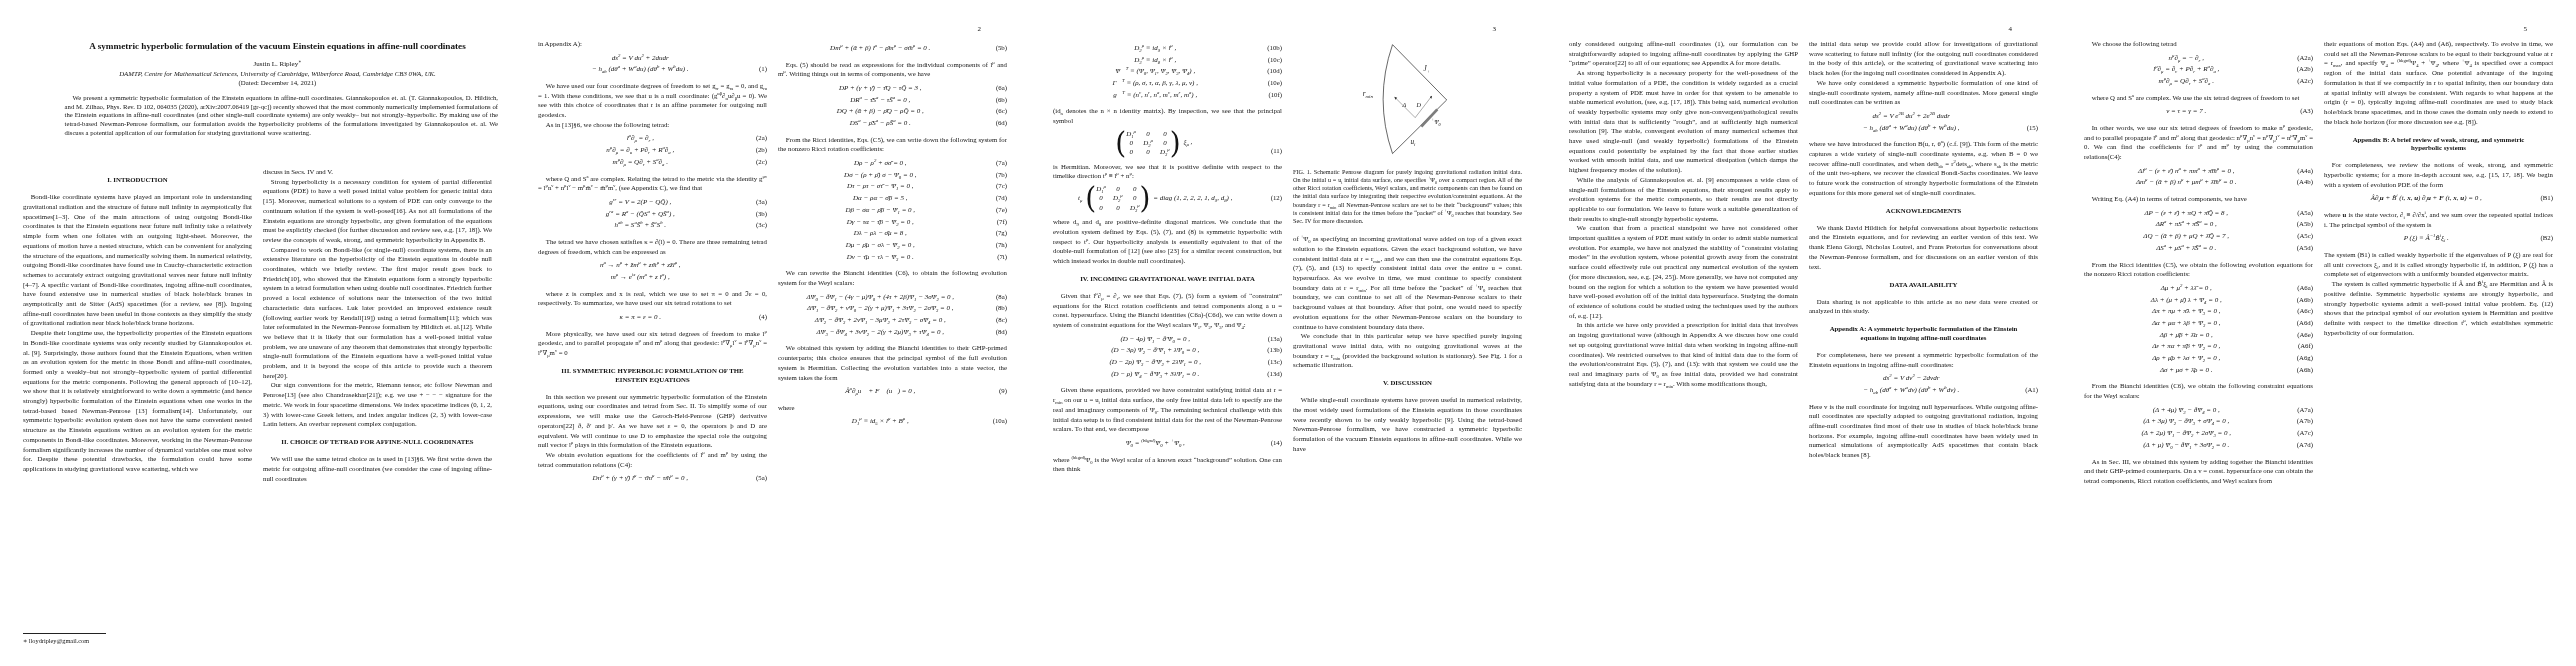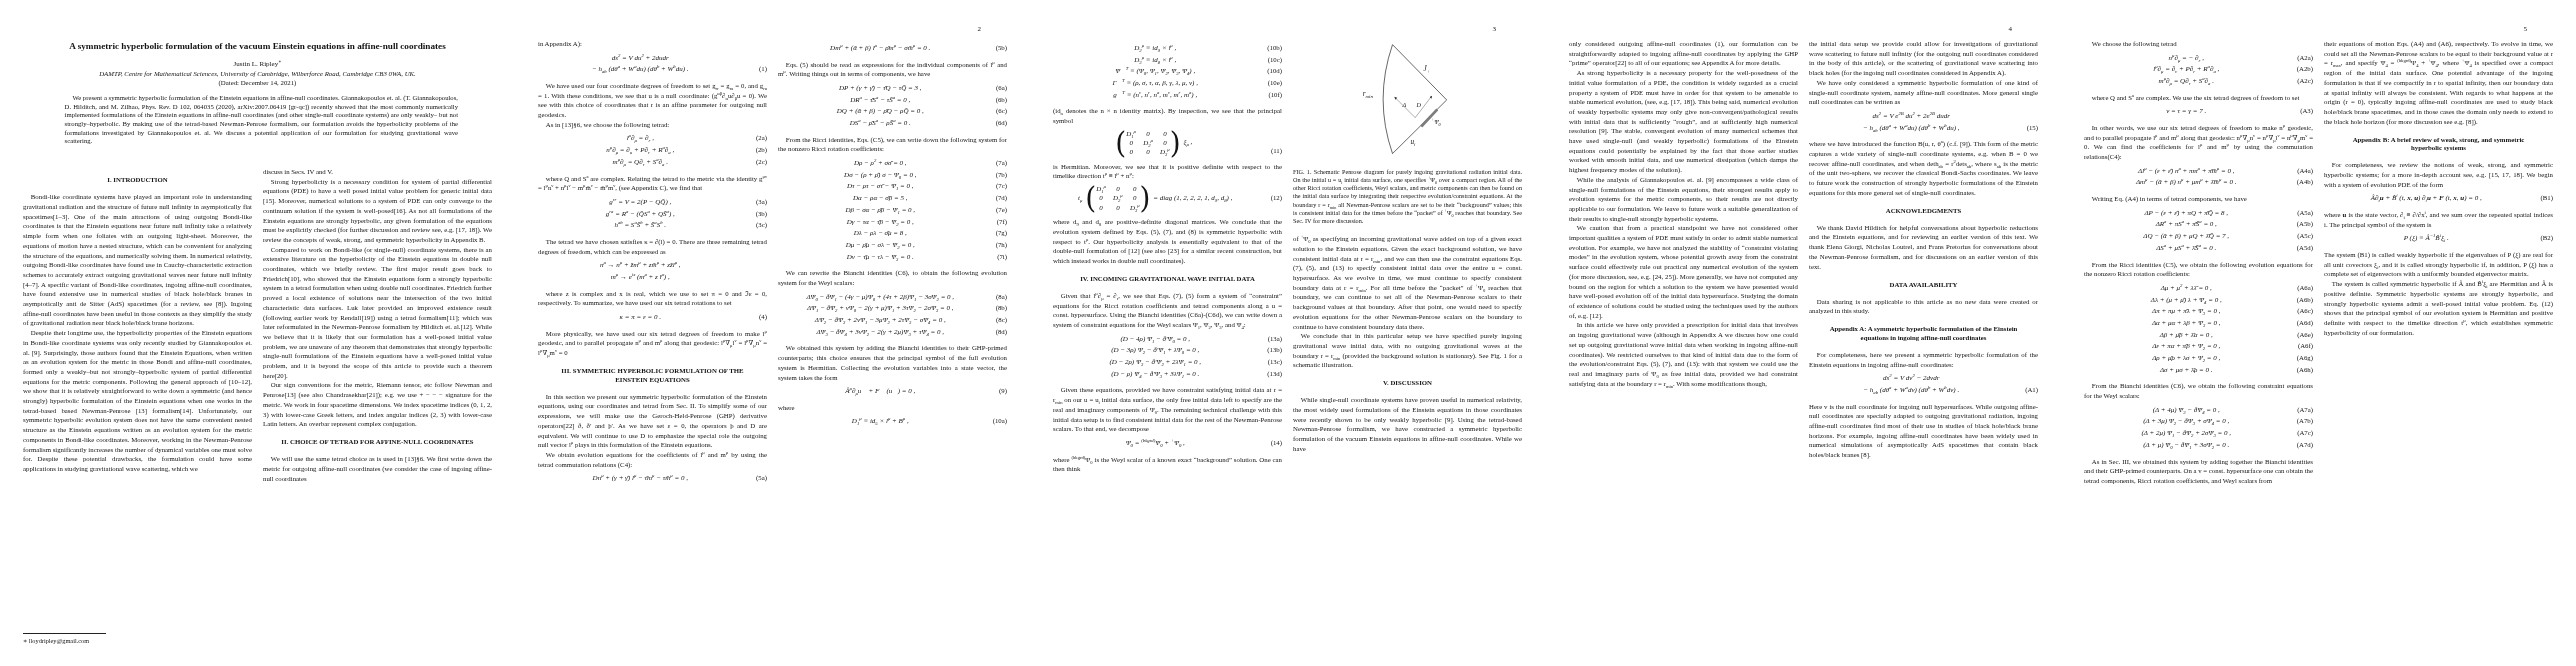--- a/index.html
+++ b/index.html
@@ -50,21 +50,21 @@
   
   .footnote{margin-top:auto;font-size:6.3px;line-height:7.8px;text-indent:0;}
   .fnrule{border:0;border-top:0.6px solid #222;width:83px;margin:0 0 2.8px 0;}
   .spacer{flex:none;}
 </style>
 </head>
 <body>
 
 <div class="watermark">arXiv:2104.09972v2  [gr-qc]  2 Jun 2021</div>
 <div id="pages-root">
-    <section class="sheet" style="left: 0px;">
+    <section class="sheet" style="left: 0px; padding-left: 40px;">
       <div class="titleblock">
         <h1 class="title">A symmetric hyperbolic formulation of the vacuum Einstein equations in affine-null coordinates</h1>
         <div class="author">Justin L. Ripley<sup>∗</sup></div>
         <div class="affil">DAMTP, Centre for Mathematical Sciences, University of Cambridge, Wilberforce Road, Cambridge CB3 0WA, UK.</div>
         <div class="dated">(Dated: December 14, 2021)</div>
         <div class="abstract">We present a symmetric hyperbolic formulation of the Einstein equations in affine-null coordinates. Giannakopoulos et. al. (T. Giannakopoulos, D. Hilditch, and M. Zilhao, Phys. Rev. D 102, 064035 (2020), arXiv:2007.06419 [gr-qc]) recently showed that the most commonly numerically implemented formulations of the Einstein equations in affine-null coordinates (and other single-null coordinate systems) are only weakly– but not strongly–hyperbolic. By making use of the tetrad-based Newman-Penrose formalism, our formulation avoids the hyperbolicity problems of the formulations investigated by Giannakopoulos et. al.  We discuss a potential application of our formulation for studying gravitational wave scattering.</div>
       </div>
       <div class="col col-p1 col-left">
         <div class="hsec">I.   INTRODUCTION</div>
         <p class="para">Bondi-like coordinate systems have played an important role in understanding gravitational radiation and the structure of future null infinity in asymptotically flat spacetimes[1–3]. One of the main attractions of using outgoing Bondi-like coordinates is that the Einstein equations near future null infinity take a relatively simple form when one foliates with an outgoing light-sheet. Moreover, the equations of motion have a nested structure, which can be convenient for analyzing the structure of the equations, and numerically solving them. In numerical relativity, outgoing Bondi-like coordinates have found use in Cauchy-characteristic extraction schemes to accurately extract outgoing gravitational waves near future null infinity [4–7]. A specific variant of Bondi-like coordinates, ingoing affine-null coordinates, have found extensive use in numerical studies of black hole/black branes in asymptotically anti de Sitter (AdS) spacetimes (for a review, see [8]). Ingoing affine-null coordinates have been useful in those contexts as they simplify the study of gravitational radiation near black hole/black brane horizons.</p>

